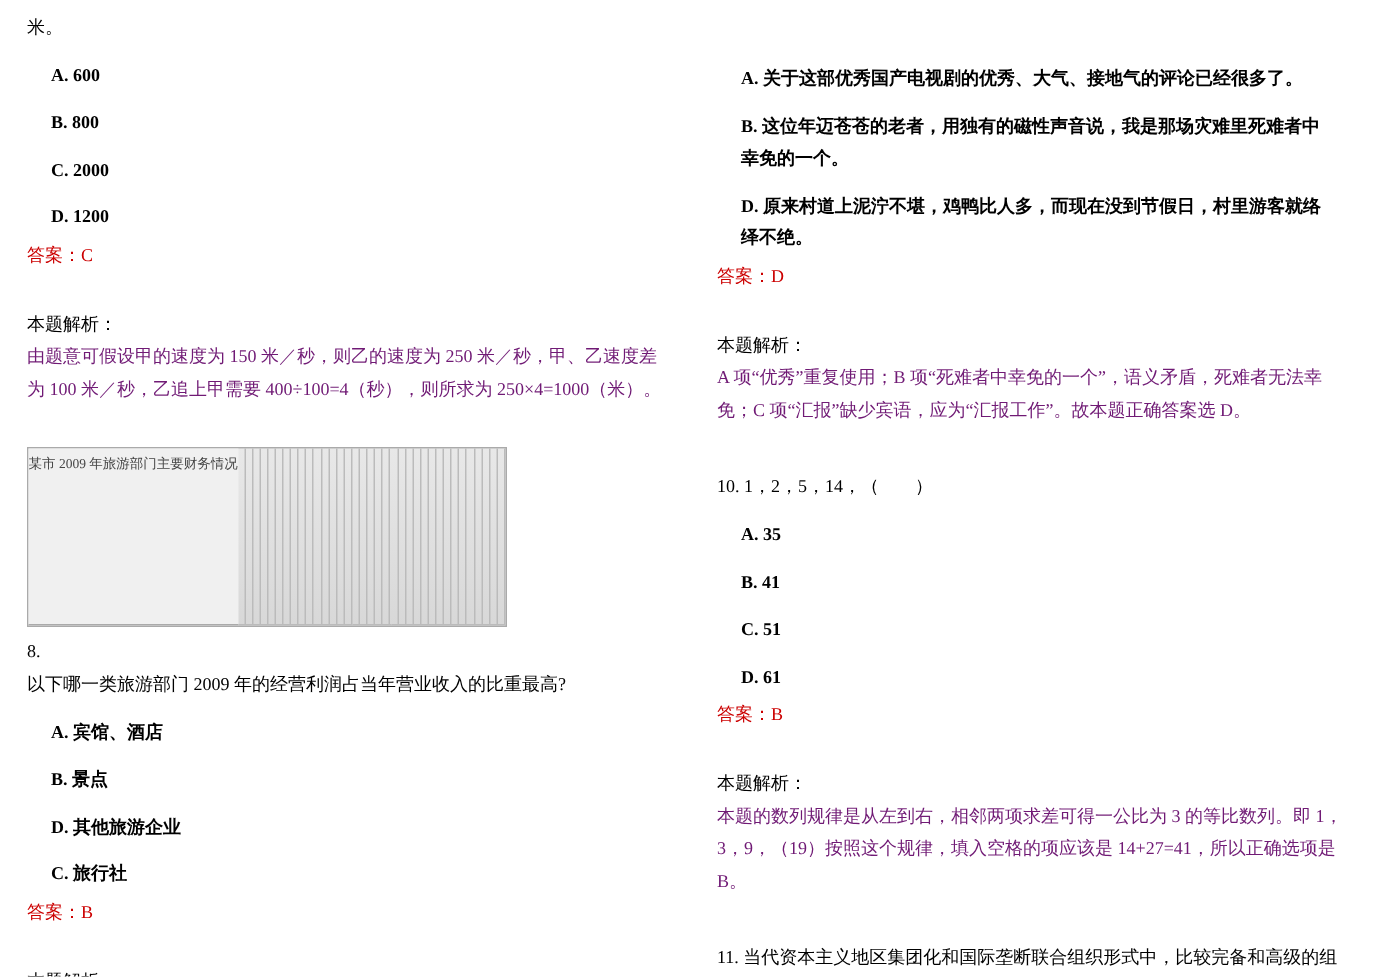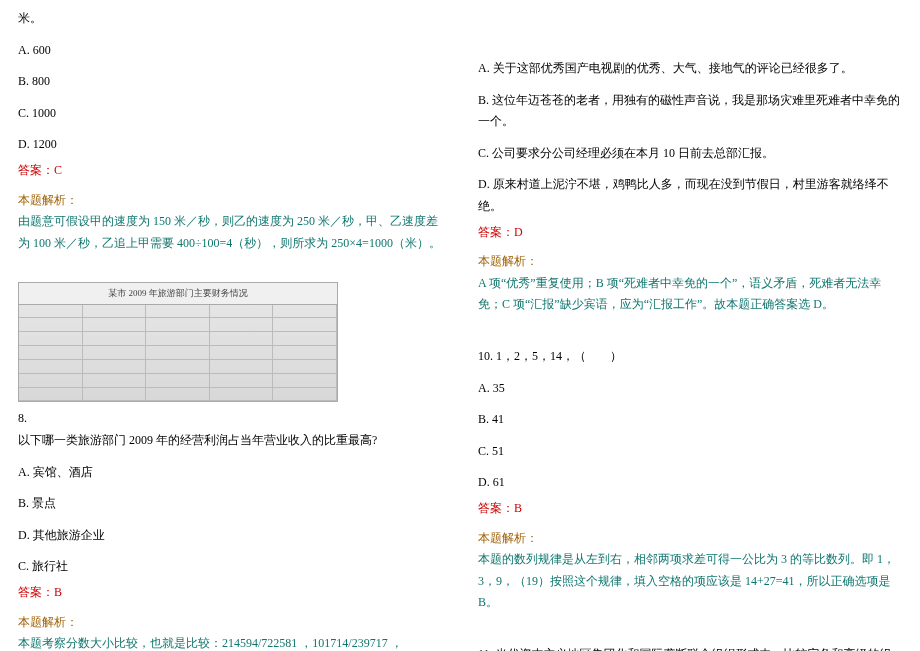--- a/index.html
+++ b/index.html
@@ -25,51 +25,52 @@
       height: 100%;
     }
     .column {
       flex: 1;
       padding: 6px 18px;
     }
     .column.left {
       padding-top: 8px;
     }
     .column.right {
-      padding-top: 54px;
+      padding-top: 38px;
     }
     .question-block {
       margin-bottom: 24px;
     }
     .stem {
       margin-bottom: 4px;
     }
     .option {
-      margin: 4px 0;
+      margin: 4px 16px;
       padding-top: 6px;
+      font-weight: bold;
     }
     .answer {
       color: #cc0000;
     }
     .analysis-label {
-      color: #a16207;
-      margin-top: 8px;
+      color: #000000;
+      margin-top: 24px;
     }
     .analysis-text {
-      color: #0f766e;
+      color: #701a75;
       margin-bottom: 4px;
     }
     .table-placeholder {
       width: 320px;
       height: 120px;
       background: linear-gradient(180deg, #e8e8e8 0%, #d8d8d8 100%);
       border: 1px solid #aaa;
       margin: 28px 0 6px 0;
       display: flex;
-      flex-direction: column;
+      flex-direction: row;
       justify-content: flex-end;
       font-size: 8px;
       color: #555;
       position: relative;
     }
     .table-placeholder .tbl-row {
       border-bottom: 1px solid #bbb;
       flex: 1;
       display: flex;
     }
@@ -93,21 +94,21 @@
 <body>
 
 <div class="page-container">
 
   <div class="column left">
 
     <div class="question-block">
       <div class="stem">米。</div>
       <div class="option">A. 600</div>
       <div class="option">B. 800</div>
-      <div class="option">C. 1000</div>
+      <div class="option">C. 2000</div>
       <div class="option">D. 1200</div>
       <div class="answer">答案：C</div>
       <div class="analysis-label">本题解析：</div>
       <div class="analysis-text">由题意可假设甲的速度为 150 米／秒，则乙的速度为 250 米／秒，甲、乙速度差为 100 米／秒，乙追上甲需要 400÷100=4（秒），则所求为 250×4=1000（米）。</div>
     </div>
 
     <div class="question-block">
       <div class="table-placeholder">
         <div class="table-title">某市 2009 年旅游部门主要财务情况</div>
         <div class="tbl-row">
@@ -171,21 +172,20 @@
       <div class="analysis-text">本题考察分数大小比较，也就是比较：214594/722581 ，101714/239717 ，25735/659313 ，445/6342 ，明显发现第二个分数接近 0.5，最大。因此答案选择 B 选项。</div>
     </div>
 
   </div>
 
   <div class="column right">
 
     <div class="question-block">
       <div class="option" style="padding-top:0;">A. 关于这部优秀国产电视剧的优秀、大气、接地气的评论已经很多了。</div>
       <div class="option">B. 这位年迈苍苍的老者，用独有的磁性声音说，我是那场灾难里死难者中幸免的一个。</div>
-      <div class="option">C. 公司要求分公司经理必须在本月 10 日前去总部汇报。</div>
       <div class="option">D. 原来村道上泥泞不堪，鸡鸭比人多，而现在没到节假日，村里游客就络绎不绝。</div>
       <div class="answer">答案：D</div>
       <div class="analysis-label">本题解析：</div>
       <div class="analysis-text">A 项“优秀”重复使用；B 项“死难者中幸免的一个”，语义矛盾，死难者无法幸免；C 项“汇报”缺少宾语，应为“汇报工作”。故本题正确答案选 D。</div>
     </div>
 
     <div class="question-block" style="margin-top:30px;">
       <div class="stem">10. 1，2，5，14，（　　）</div>
       <div class="option">A. 35</div>
       <div class="option">B. 41</div>

